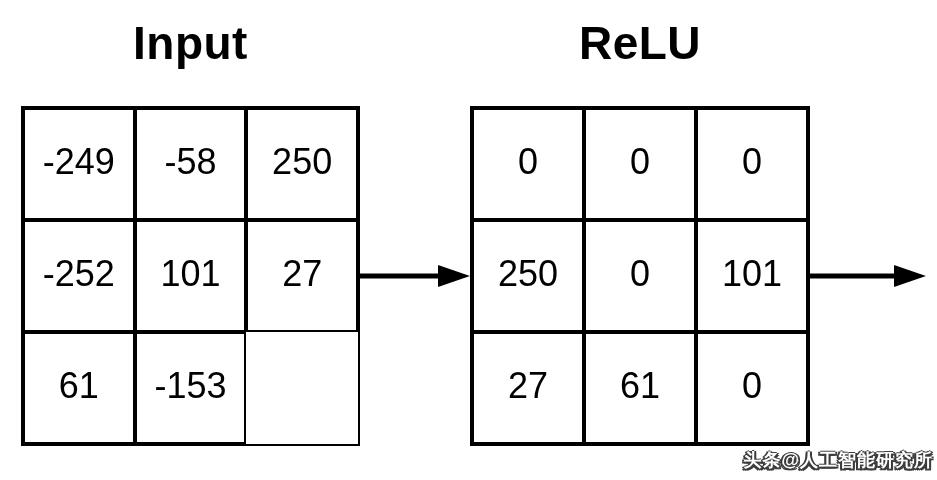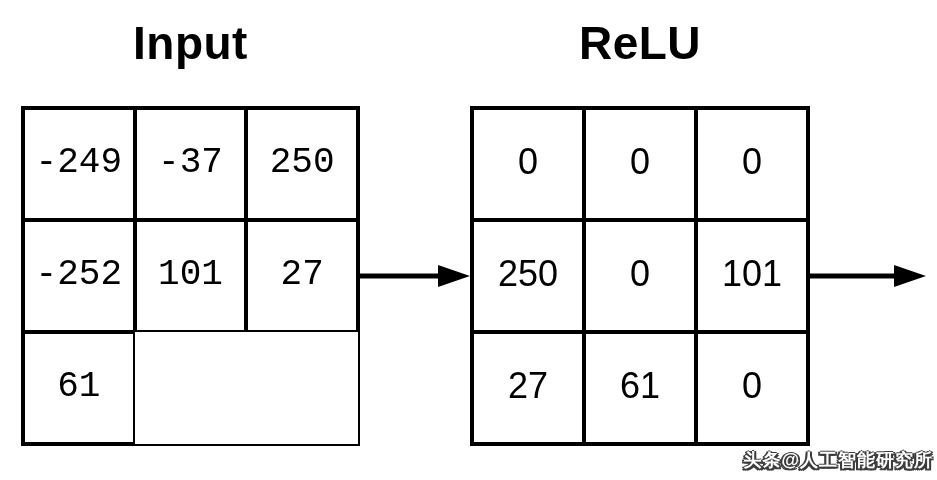--- a/index.html
+++ b/index.html
@@ -25,21 +25,21 @@
   .matrix-grid {
     position: absolute;
     top: 106px;
     display: grid;
     grid-template-columns: repeat(3, 1fr);
     grid-template-rows: repeat(3, 1fr);
     border: 2px solid #000000;
     box-sizing: border-box;
     background: #ffffff;
   }
-  .input-grid { left: 21px;  width: 339px; height: 340px; font-family: Liberation Mono, monospace; }
+  .input-grid { left: 21px;  width: 339px; height: 340px; }
   .relu-grid  { left: 470px; width: 340px; height: 340px; }
   .cell {
     border: 2px solid #000000;
     display: flex;
     align-items: center;
     justify-content: center;
     font-size: 36px;
     color: #000000;
     padding-bottom: 4px;
     box-sizing: border-box;
@@ -69,26 +69,27 @@
 <body>
 
 <div class="canvas">
 
   <div class="matrix-title relu-title">ReLU</div>
 
   <div class="matrix-title input-title">Input</div>
 
   <div class="matrix-grid input-grid">
     <div class="cell">-249</div>
-    <div class="cell">-37</div>
+    <div class="cell">-58</div>
     <div class="cell">250</div>
     <div class="cell">-252</div>
     <div class="cell">101</div>
     <div class="cell">27</div>
     <div class="cell">61</div>
+    <div class="cell">-153</div>
   </div>
 
   <svg class="arrow arrow-1" width="111" height="26" viewBox="0 0 111 26">
     <line x1="0" y1="13" x2="84" y2="13" stroke="#000000" stroke-width="5"></line>
     <polygon points="79,2 111,13 79,24" fill="#000000"></polygon>
   </svg>
 
   <div class="matrix-grid relu-grid">
     <div class="cell">0</div>
     <div class="cell">0</div>

